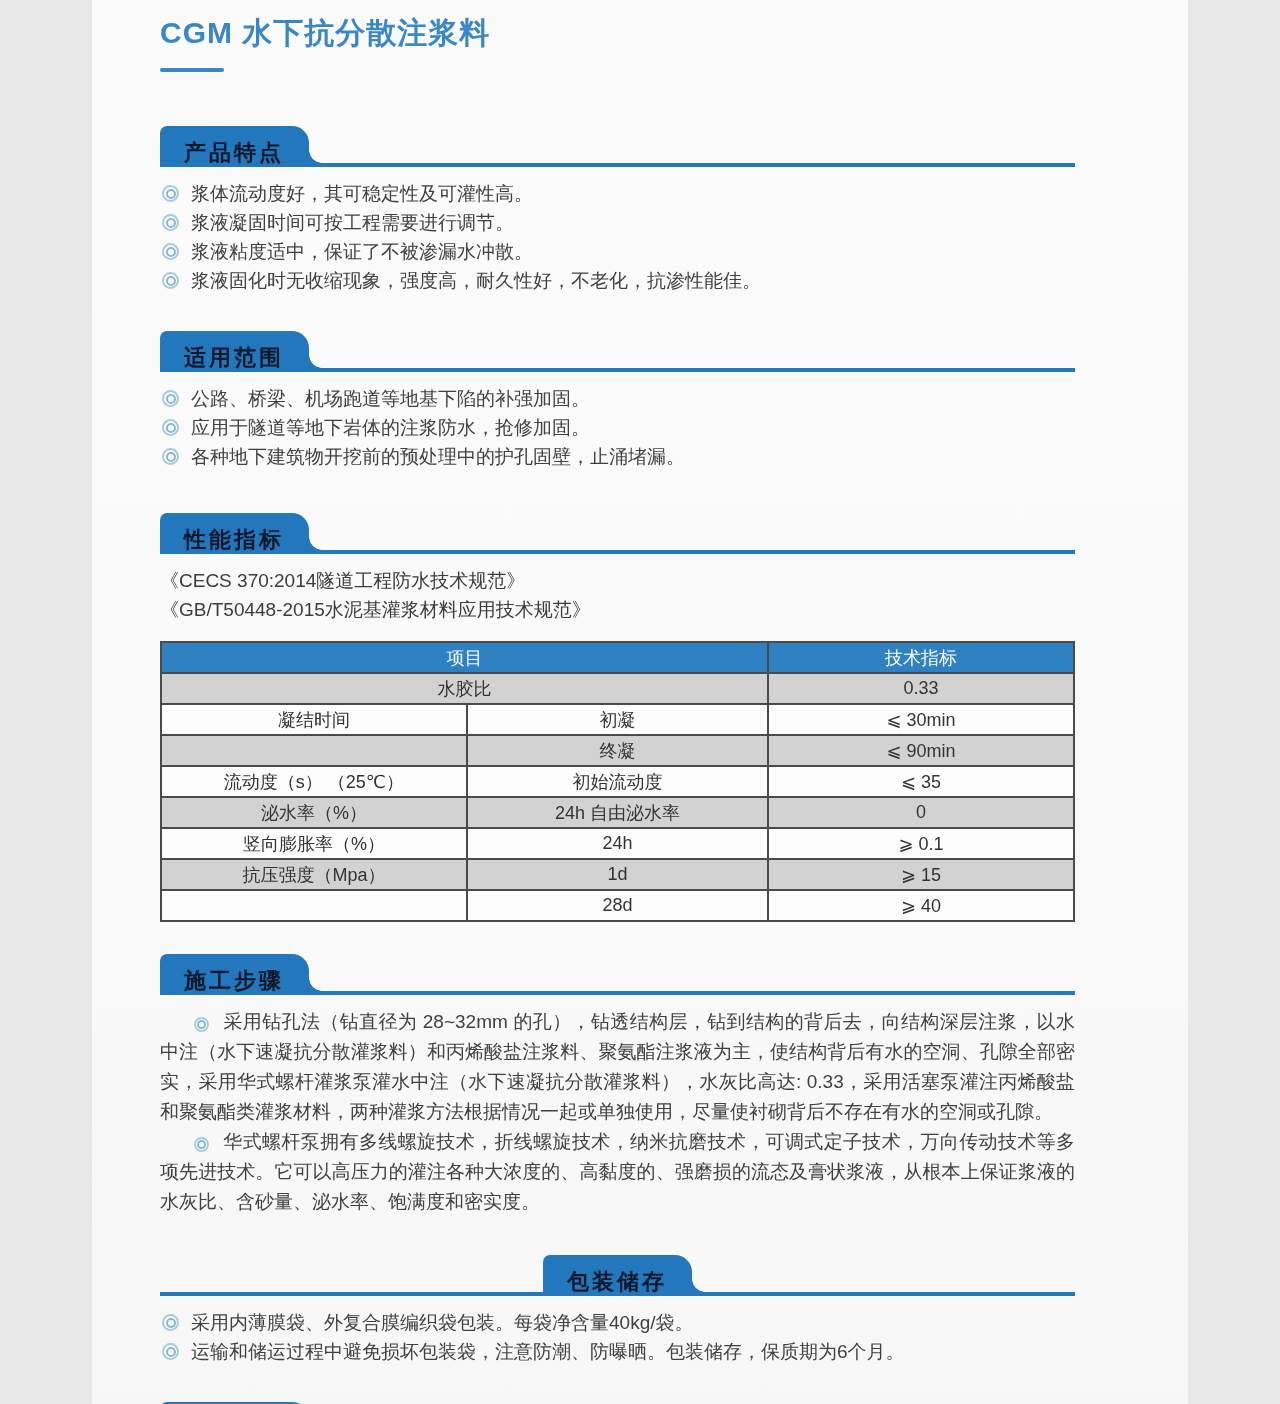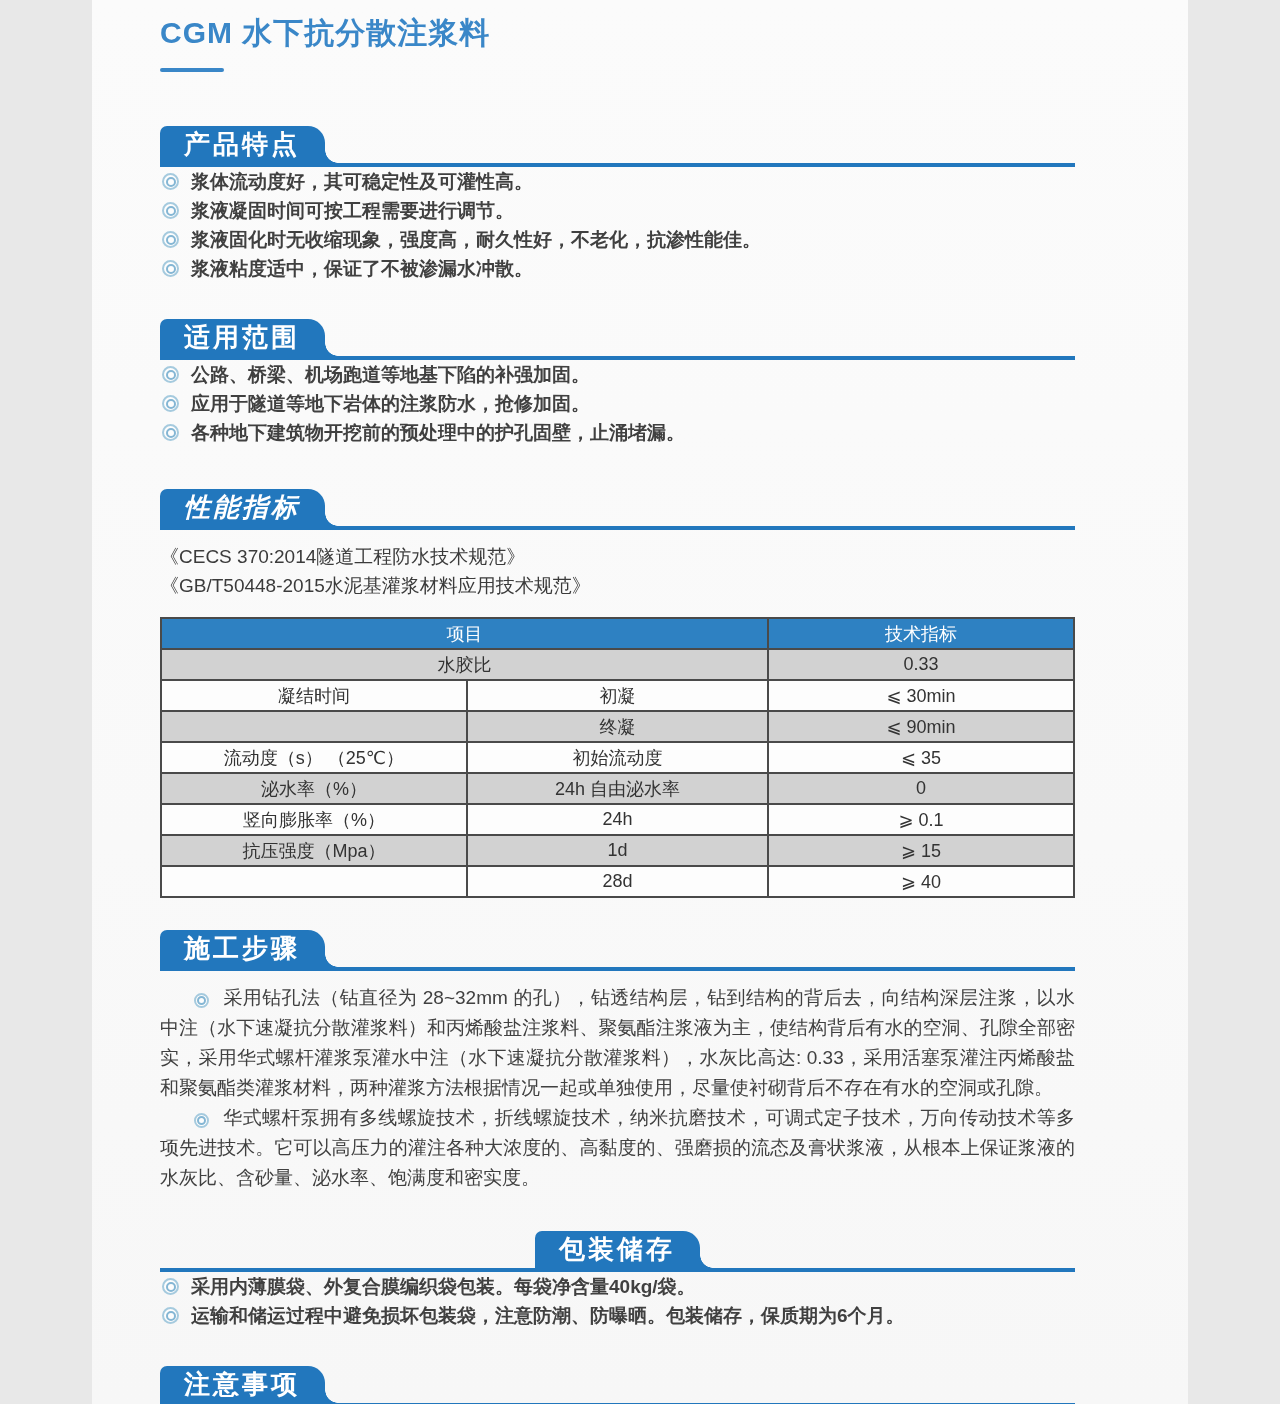--- a/index.html
+++ b/index.html
@@ -10,31 +10,31 @@
     background:linear-gradient(180deg,#fbfbfb 0%,#f9f9f9 60%,#f7f7f7 100%);
     color:#3d3d3d;
     padding:14px 113px 0 68px;
   }
   
   .doc-title { color:#3a87c8; font-size:30px; font-weight:bold; letter-spacing:1px; line-height:38px; }
   .title-underline { width:64px; height:4px; background:#3a87c8; margin-top:16px; border-radius:2px; }
   
   .section-header { border-bottom:4px solid #2277bd; line-height:0; white-space:nowrap; }
   .badge {
-    display:inline-block; position:relative; background:#2277bd; color:#ffffff;
-    font-size:26px; font-weight:bold; letter-spacing:3px;
-    height:37px; line-height:37px; padding:0 25px 0 24px;
+    display:inline-block; position:relative; background:#2277bd; color:#0f172a;
+    font-size:22px; font-weight:bold; letter-spacing:3px;
+    height:37px; line-height:37px; padding:8px 25px 0 24px;
     border-radius:7px 17px 0 0; vertical-align:bottom;
   }
   .badge::after {
     content:""; position:absolute; right:-13px; bottom:0; width:13px; height:13px;
     background:radial-gradient(circle at 100% 0, rgba(0,0,0,0) 12.5px, #2277bd 13px);
   }
   
-  .bullet-list { padding-top:0;font-weight:bold; }
+  .bullet-list { padding-top:12px; }
   .bullet-item { display:flex; align-items:flex-start; min-height:29px; font-size:19px; line-height:29px; color:#404040; }
   .ring { flex:0 0 auto; width:17px; height:17px; margin:6px 12px 0 2px;
     border:2px solid #a5cade; border-radius:50%;
     display:flex; align-items:center; justify-content:center; background:#fdfdfd; }
   .ring::before { content:""; width:6px; height:6px; border:2px solid #84b6d4; border-radius:50%; }
   
   .standards { padding-top:12px; font-size:19px; line-height:29px; color:#3b3b3b; }
   
   table.perf { width:100%; margin-top:17px; border-collapse:collapse; table-layout:fixed;
     font-size:18px; color:#333333; }
@@ -46,21 +46,21 @@
   table.perf tr.white td { background:#fdfdfd; }
   
   .paras { padding-top:12px; }
   .para { font-size:19px; line-height:30px; color:#404040; text-align:justify; text-indent:34px; }
   .p-ring { display:inline-flex; width:15px; height:15px; margin-right:14px; vertical-align:-1px;
     border:2px solid #a5cade; border-radius:50%; align-items:center; justify-content:center; background:#fdfdfd; }
   .p-ring::before { content:""; width:5px; height:5px; border:2px solid #84b6d4; border-radius:50%; }
   
   .mt-title { margin-top:54px; }
   .mt-scope { margin-top:36px; }
-  .mt-perf  { margin-top:42px;font-style:italic; }
+  .mt-perf  { margin-top:42px; }
   .mt-steps { margin-top:32px; }
   .mt-pack  { margin-top:38px;text-align:center; }
   .mt-notes { margin-top:36px; }
 </style>
 </head>
 <body>
 
 <div class="page">
 
   <h1 class="doc-title">CGM 水下抗分散注浆料</h1>
@@ -73,25 +73,25 @@
     <div class="bullet-item">
       <span class="ring"></span>
       <span>浆体流动度好，其可稳定性及可灌性高。</span>
     </div>
     <div class="bullet-item">
       <span class="ring"></span>
       <span>浆液凝固时间可按工程需要进行调节。</span>
     </div>
     <div class="bullet-item">
       <span class="ring"></span>
+      <span>浆液粘度适中，保证了不被渗漏水冲散。</span>
+    </div>
+    <div class="bullet-item">
+      <span class="ring"></span>
       <span>浆液固化时无收缩现象，强度高，耐久性好，不老化，抗渗性能佳。</span>
-    </div>
-    <div class="bullet-item">
-      <span class="ring"></span>
-      <span>浆液粘度适中，保证了不被渗漏水冲散。</span>
     </div>
   </div>
 
   <div class="section-header mt-scope">
     <span class="badge">适用范围</span>
   </div>
   <div class="bullet-list">
     <div class="bullet-item">
       <span class="ring"></span>
       <span>公路、桥梁、机场跑道等地基下陷的补强加固。</span>

